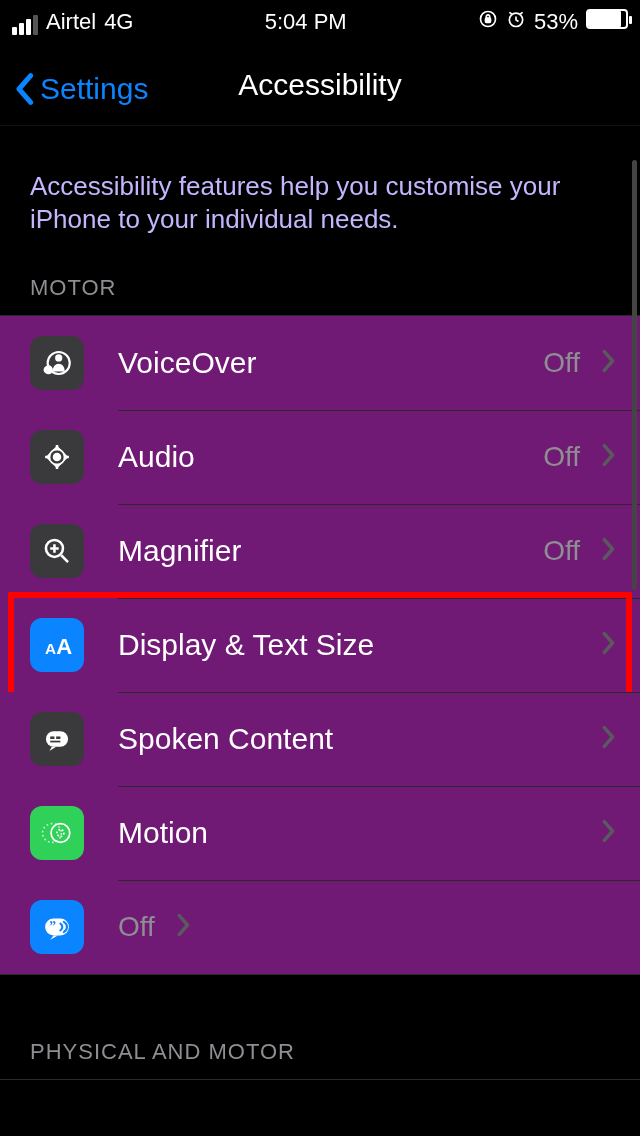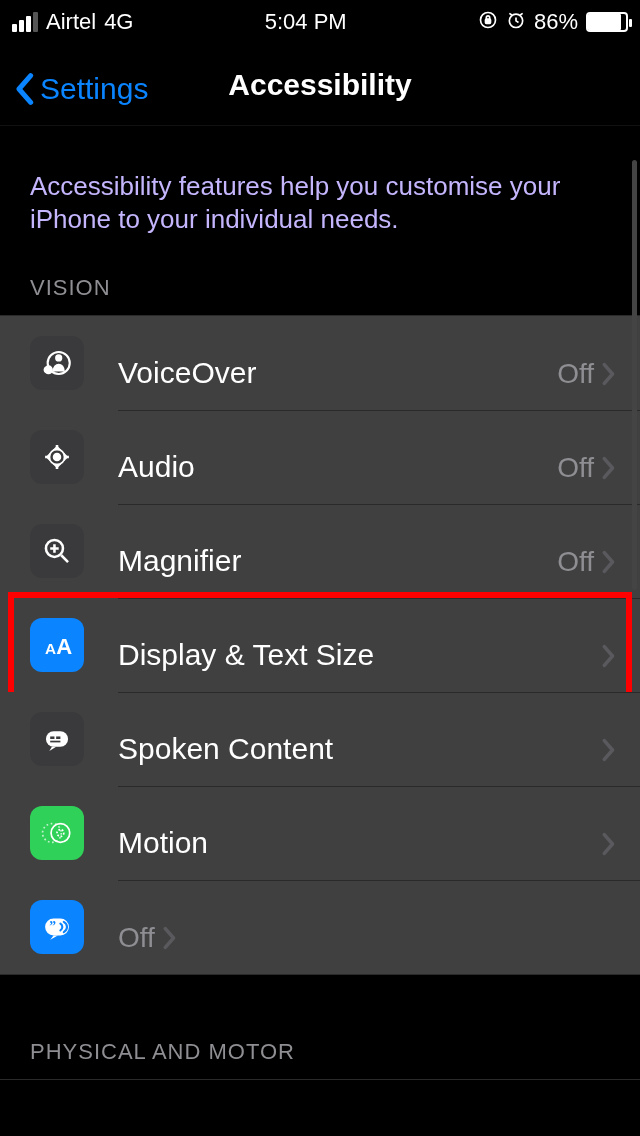--- a/index.html
+++ b/index.html
@@ -13,21 +13,21 @@
   }
   .status-bar {
     height: 44px;
     display: flex;
     align-items: center;
     justify-content: space-between;
     padding: 0 12px;
     font-size: 22px;
     font-weight: 600;
   }
-  .status-left, .status-right { display: flex; align-items: center; gap: 8px; }
+  .status-left, .status-right { display: flex; gap: 8px; }
   .status-left span, .status-right span { font-weight: 500; }
   .signal {
     display: flex; align-items: flex-end; gap: 2px;
   }
   .signal i {
     display: block; width: 5px; background: #fff; border-radius: 1px;
   }
   .signal i:nth-child(1){height:8px}
   .signal i:nth-child(2){height:12px}
   .signal i:nth-child(3){height:16px}
@@ -51,39 +51,39 @@
   .back {
     display: flex; align-items: center; gap: 6px;
     color: #0a84ff;
     font-size: 30px;
     font-weight: 400;
     margin-top: 8px;
   }
   .back svg { width: 20px; height: 34px; }
   .nav-title {
     position: absolute; left: 50%; transform: translateX(-50%);
-    font-size: 30px; font-weight: 700; color: #fff;
+    font-size: 30px; font-weight: 400; color: #fff;
   }
   .content { height: calc(1136px - 44px - 82px); overflow-y: auto; }
   .description {
     padding: 44px 30px 30px 30px;
     color: #c4b5fd;
     font-size: 26px;
     line-height: 1.25;
   }
   .section-header {
     padding: 10px 30px 14px 30px;
     color: #8e8e93;
     font-size: 22px;
     letter-spacing: 1px;
   }
   .row {
-    display: flex; align-items: flex-end;
+    display: flex; align-items: center;
     padding: 20px 24px 20px 30px;
-    background: #404040;
+    background: #701a75;
     position: relative;
   }
   .row + .row::before {
     content:""; position:absolute; top:0; left:118px; right:0; height:1px; background:#2a2a2a;
   }
   .section-end { height: 1px; background:#2a2a2a; }
   .icon-box {
     width: 54px; height: 54px; border-radius: 12px;
     display:flex; align-items:center; justify-content:center;
     margin-right: 34px; flex-shrink:0;
@@ -93,21 +93,21 @@
   .icon-green { background:#30d158; }
   .icon-box svg { width: 34px; height: 34px; }
   .row-label {
     flex: 1;
     font-size: 30px;
     color: #fff;
   }
   .row-value {
     color: #8e8e93;
     font-size: 28px;
-    margin-right: 8px;
+    margin-right: 22px;
   }
   .chevron {
     color: #5a5a5e;
   }
   .chevron svg { width: 14px; height: 24px; }
   .highlight {
     position: relative;
   }
   .highlight::after {
     content:"";
@@ -143,41 +143,41 @@
           <rect x="9" y="11" width="6" height="5" rx="1" fill="#fff"></rect>
         </svg>
     </span>
     <span class="alarm-icon">
       <svg viewBox="0 0 24 24" width="20" height="20" fill="#fff">
           <circle cx="12" cy="13" r="8" fill="none" stroke="#fff" stroke-width="2"></circle>
           <path d="M12 9v4l3 2" stroke="#fff" stroke-width="2" fill="none"></path>
           <path d="M4 4l3 2M20 4l-3 2" stroke="#fff" stroke-width="2"></path>
         </svg>
     </span>
-    <span>86%</span>
+    <span>53%</span>
     <div class="battery">
         <div class="level"></div>
       </div>
   </div>
 </div>
 
 <div class="nav-bar">
   <div class="back">
     <svg viewBox="0 0 12 20">
         <path d="M10 2L3 10l7 8" stroke="#0a84ff" stroke-width="3" fill="none" stroke-linecap="round" stroke-linejoin="round"></path>
       </svg>
     <span>Settings</span>
   </div>
   <div class="nav-title">Accessibility</div>
 </div>
 
 <div class="content">
   <div class="description">Accessibility features help you customise your iPhone to your individual needs.</div>
 
-  <div class="section-header">VISION</div>
+  <div class="section-header">MOTOR</div>
   <div class="section-end"></div>
 
   <div class="row">
     <div class="icon-box icon-gray">
       <svg viewBox="0 0 40 40" fill="none" stroke="#fff" stroke-width="2.5">
           <circle cx="22" cy="20" r="13"></circle>
           <circle cx="22" cy="14" r="3" fill="#fff"></circle>
           <path d="M16 30c0-5 3-8 6-8s6 3 6 8" fill="#fff"></path>
           <circle cx="10" cy="28" r="4" fill="#fff"></circle>
           <path d="M7 25c-2 2-2 4 0 6" stroke="#fff"></path>

